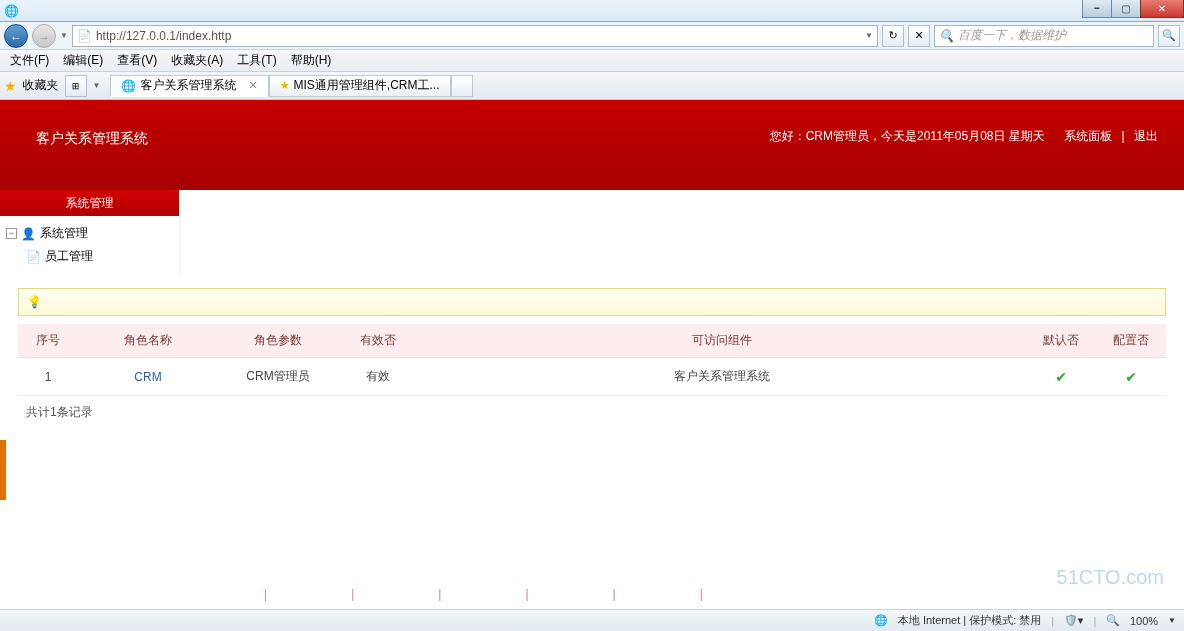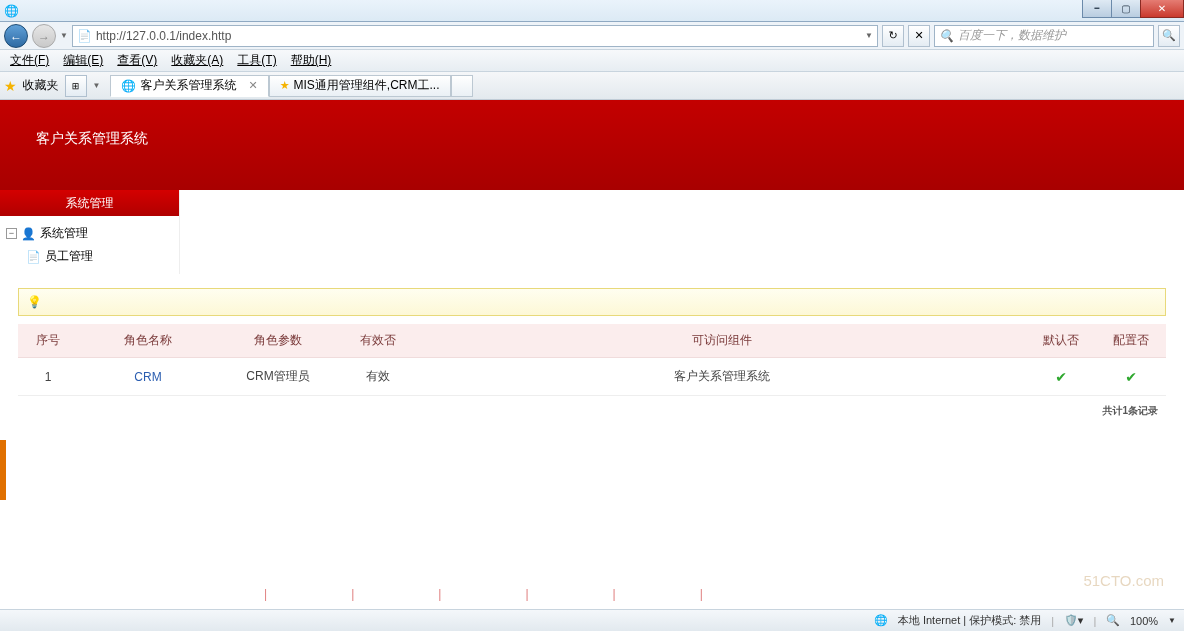--- a/index.html
+++ b/index.html
@@ -16,21 +16,21 @@
 
 .navrow { height: 28px; background: #eef3f8; border-bottom: 1px solid #c8d4de; display: flex; align-items: center; padding: 0 4px; gap: 4px; }
 .navbtn { width: 24px; height: 24px; border-radius: 50%; background: linear-gradient(#5fa0d8,#2e6aa3); display:flex;align-items:center;justify-content:center;color:#fff;font-size:12px; border:1px solid #1c4a73;}
 .navbtn.fwd{background:linear-gradient(#e6e6e6,#c9c9c9);color:#888;border-color:#aaa;}
 .addr { flex: 1; height: 22px; border: 1px solid #9fb4c7; background: #fff; display: flex; align-items: center; padding: 0 4px; font-size: 12px; color: #555; gap:4px;}
 .addr .drop{color:#666;font-size:8px;}
 .toolicon { width: 22px; height: 22px; border: 1px solid #b0c0cf; background: linear-gradient(#fff,#e4ecf3); display:flex;align-items:center;justify-content:center;font-size:11px;}
 .searchbox{width:220px;height:22px;border:1px solid #9fb4c7;background:#fff;display:flex;align-items:center;font-size:12px;color:#999;font-style:italic;padding:0 4px;gap:4px;}
 
 .menurow { height: 22px; background: linear-gradient(#f7f9fb,#e7edf2); border-bottom:1px solid #c8d4de; display:flex; align-items:center; font-size:12px; padding:0 4px; gap:2px;}
-.menurow span{padding:2px 6px;text-decoration:underline;}
+.menurow span{padding:2px 6px;}
 
 .favrow{height:28px;background:linear-gradient(#f5f7f9,#e3e9ee);border-bottom:1px solid #c0ccd6;display:flex;align-items:center;font-size:12px;padding:0 4px;gap:6px;}
 .star{color:#f5b301;font-size:14px;}
 .tabstrip{display:flex;gap:0;margin-left:4px;}
 .tab{height:22px;border:1px solid #bcc8d2;background:linear-gradient(#fff,#eaf0f5);padding:0 10px;display:flex;align-items:center;gap:4px;font-size:12px;}
 .tab.active{background:#fff;border-bottom-color:#fff;}
 .tab .x{color:#888;font-size:11px;margin-left:8px;}
 .newtab{width:22px;justify-content:center;color:#777;}
 
 
@@ -55,24 +55,24 @@
 
 .content{flex:1;padding:14px 18px;position:relative;}
 .notice{border:1px solid #e8d97a;background:linear-gradient(#fffef0,#fdf8d6);padding:6px 8px;font-size:12px;color:#6a5a00;display:flex;align-items:center;gap:6px;margin-bottom:8px;}
 .bulb{color:#f0b400;}
 
 table.grid{width:100%;border-collapse:collapse;font-size:12px;}
 table.grid th{background:#fbeded;padding:8px 6px;font-weight:normal;color:#7a3a3a;border-bottom:1px solid #f0dcdc;}
 table.grid td{padding:10px 6px;text-align:center;color:#444;border-bottom:1px solid #eee;}
 .check{color:#2fa82f;font-size:14px;}
 a.link{color:#2a5db0;}
-.pager{text-align:right;padding:8px;font-size:10px;color:#555;font-weight:bold;}
+.pager{text-align:left;padding:8px;font-size:12px;color:#555;}
 
 .accent{position:absolute;left:0;top:340px;width:6px;height:60px;background:#e07000;}
-.watermark{position:absolute;right:20px;bottom:20px;opacity:.25;font-size:15px;color:#a16207;pointer-events:none;}
+.watermark{position:absolute;right:20px;bottom:20px;opacity:.25;font-size:20px;color:#0369a1;pointer-events:none;}
 
 
 .status{height:22px;background:linear-gradient(#f4f7fa,#e2e9ef);border-top:1px solid #c8d4de;display:flex;align-items:center;justify-content:flex-end;font-size:11px;padding:0 8px;gap:10px;color:#333;position:fixed;bottom:0;left:0;right:0;}
 .status .sep{color:#aaa;}
 </style>
 </head>
 <body>
 
 <div class="titlebar">
   <span>🌐</span>
@@ -126,20 +126,26 @@
       <span class="star" style="font-size:11px">★</span>
       <span>MIS通用管理组件,CRM工...</span>
     </div>
     <div class="tab newtab"> </div>
   </div>
 </div>
 
 <div class="app">
   <div class="redhdr">
     <div class="apptitle">客户关系管理系统</div>
+    <div class="greet">
+      <span>您好：</span><span>CRM管理员</span><span>，今天是2011年05月08日 星期天</span>
+      &nbsp;&nbsp;
+      <a>系统面板</a> | 
+      <a>退出</a>
+    </div>
     <div class="mainnav">
       <span>客户管理</span>
         <span class="sep">|</span>
       <span>基础信息</span>
         <span class="sep">|</span>
       <span>部门管理</span>
         <span class="sep">|</span>
       <span>员工管理</span>
         <span class="sep">|</span>
       <span>角色管理</span>

